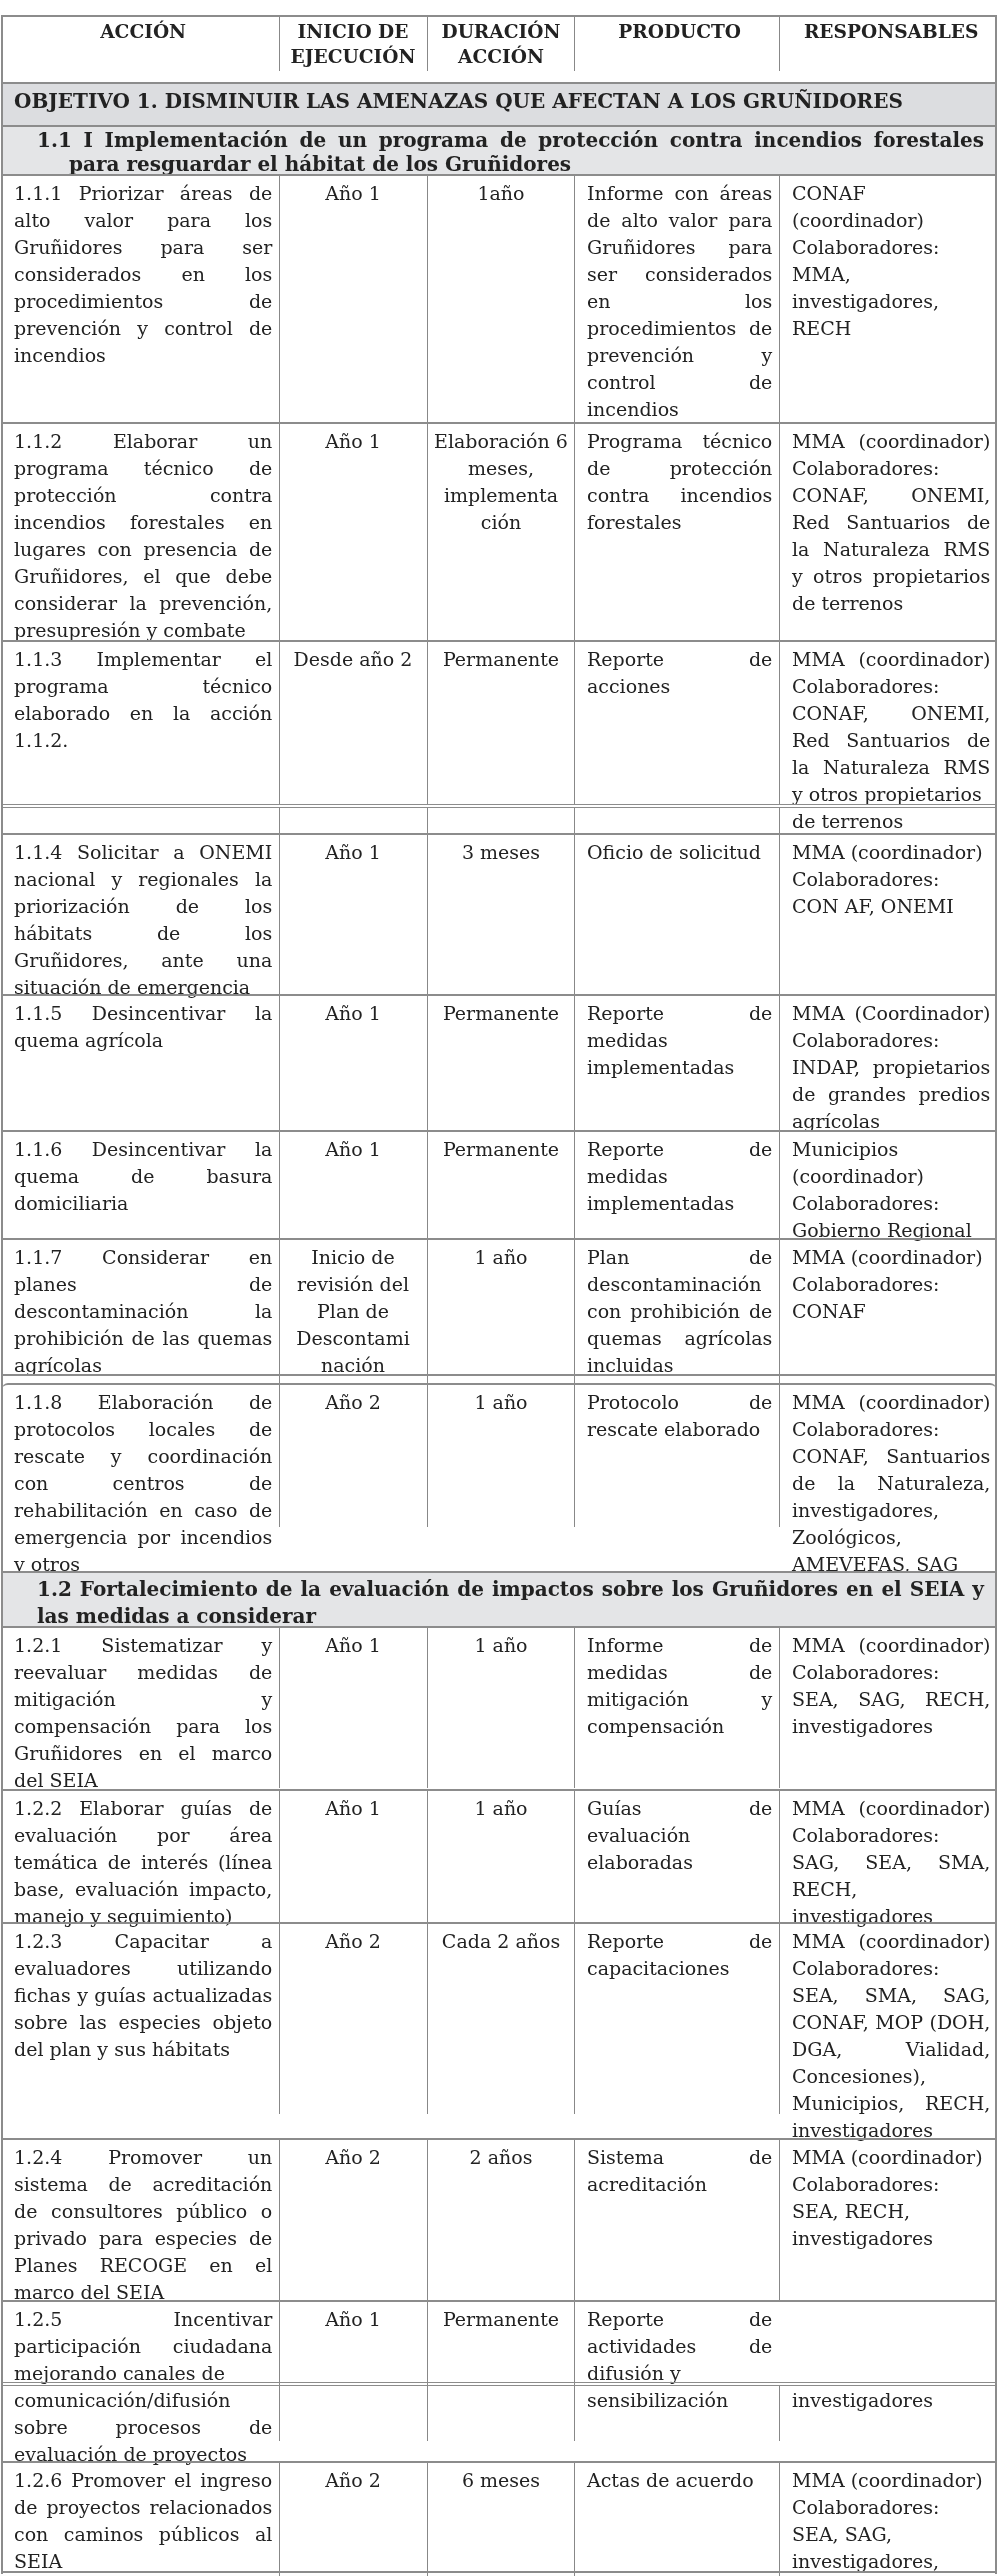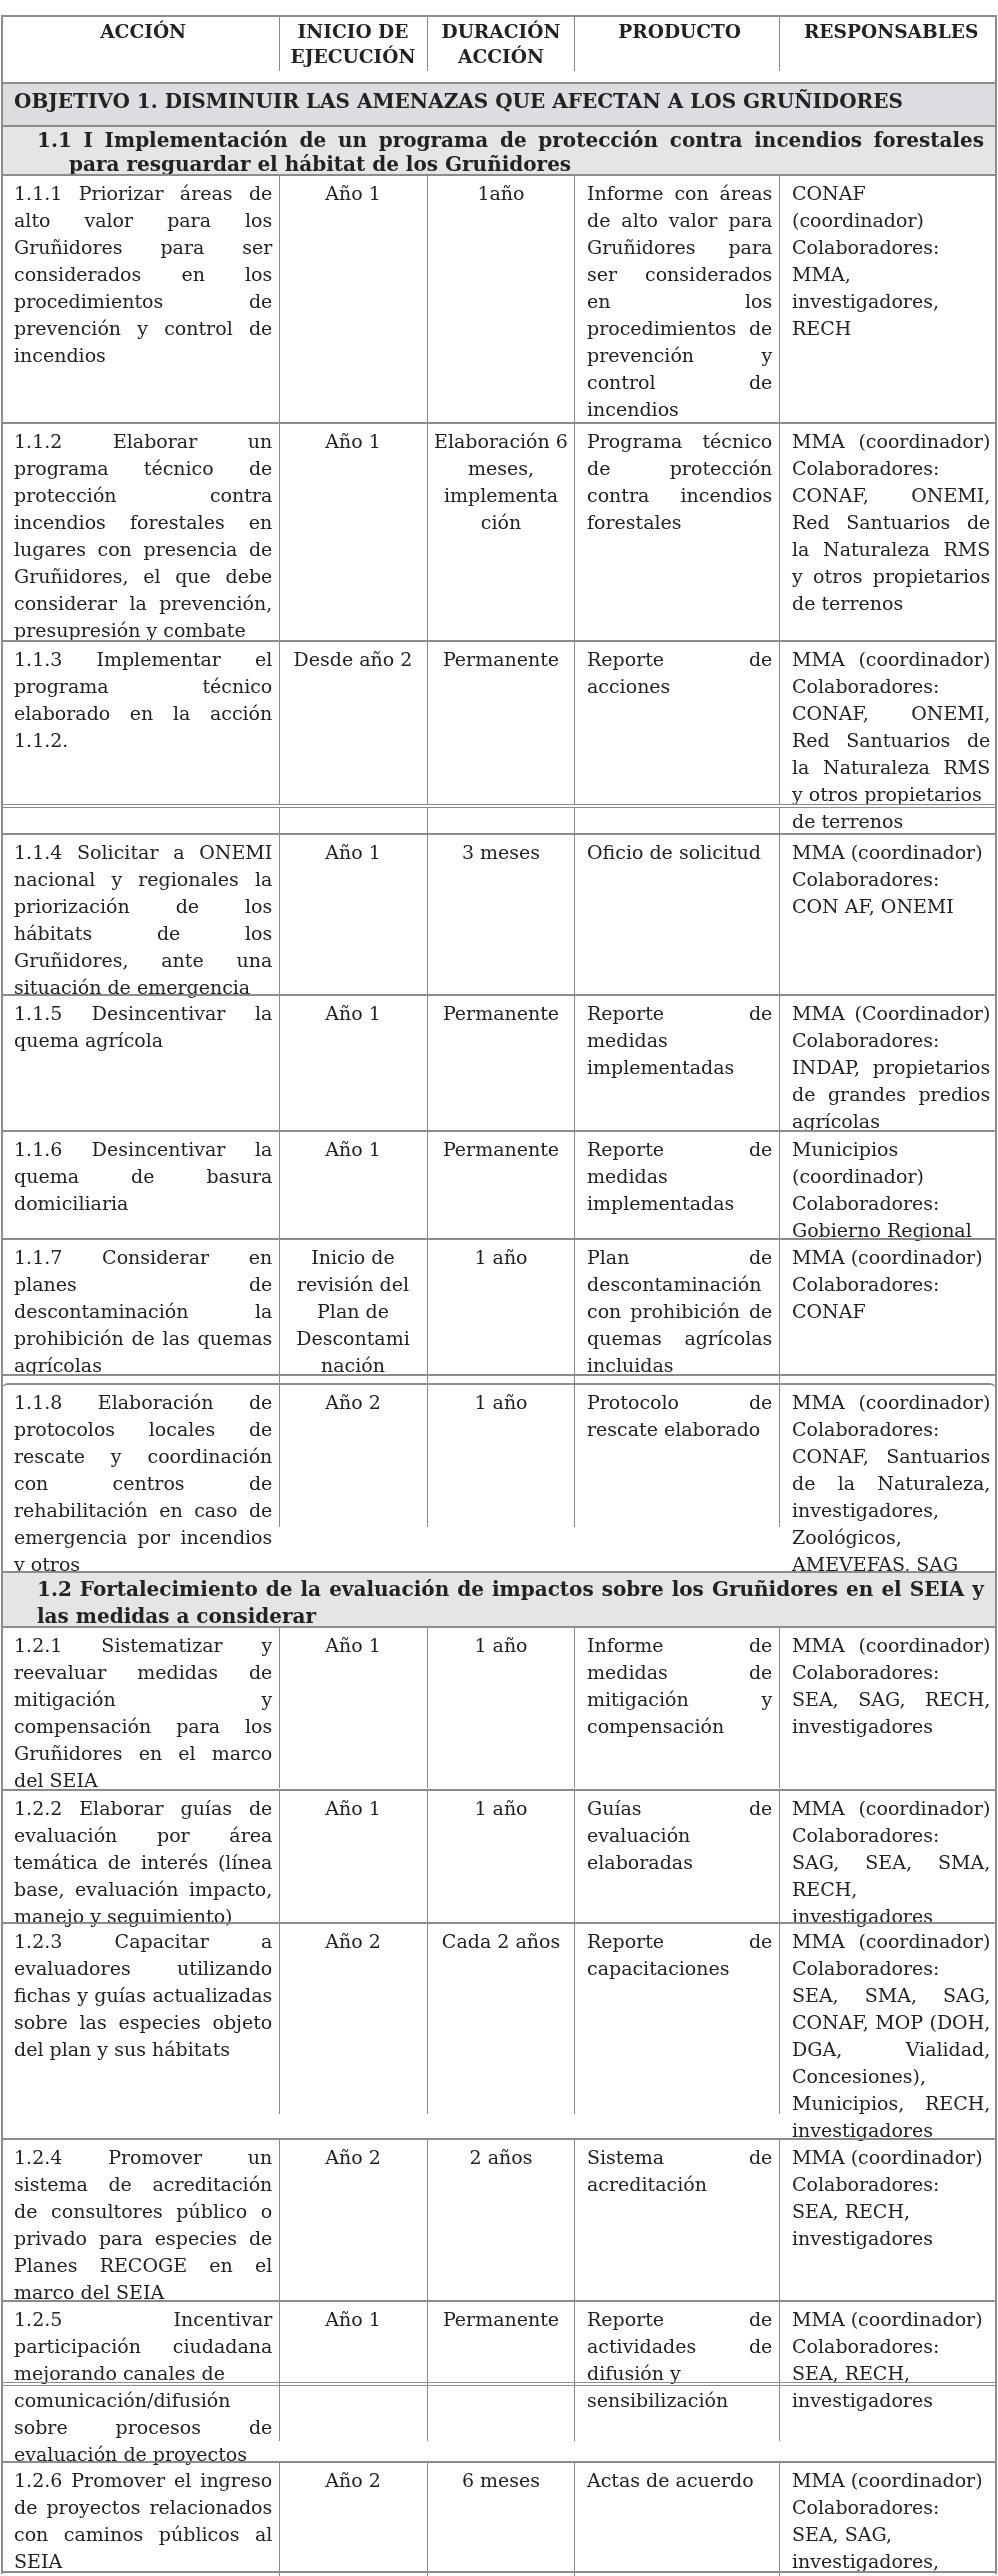--- a/index.html
+++ b/index.html
@@ -160,21 +160,20 @@
     <div class="cell c3">2 años</div>
     <div class="cell c4 just">Sistema de acreditación</div>
     <div class="cell c5">MMA (coordinador) Colaboradores: SEA, RECH, investigadores</div>
   </div>
 
   <div class="row" style="top:2300px;height:90px;">
     <div class="cell c1 first just">1.2.5 Incentivar participación ciudadana mejorando canales de</div>
     <div class="cell c2">Año 1</div>
     <div class="cell c3">Permanente</div>
     <div class="cell c4 just">Reporte de actividades de difusión y</div>
-    <div class="cell c5">MMA (coordinador) Colaboradores: SEA, RECH,</div>
   </div>
   <div class="row" style="top:2382px;height:59px;border-top:4px double #8c8c8c;">
     <div class="cell c1 first just" style="padding-top:1.3px;">comunicación/difusión sobre procesos de evaluación de proyectos</div>
     <div class="cell c2"></div>
     <div class="cell c3"></div>
     <div class="cell c4" style="padding-top:1.3px;">sensibilización</div>
     <div class="cell c5" style="padding-top:1.3px;">investigadores</div>
   </div>
 
   <div class="row" style="top:2461px;height:134px;">

